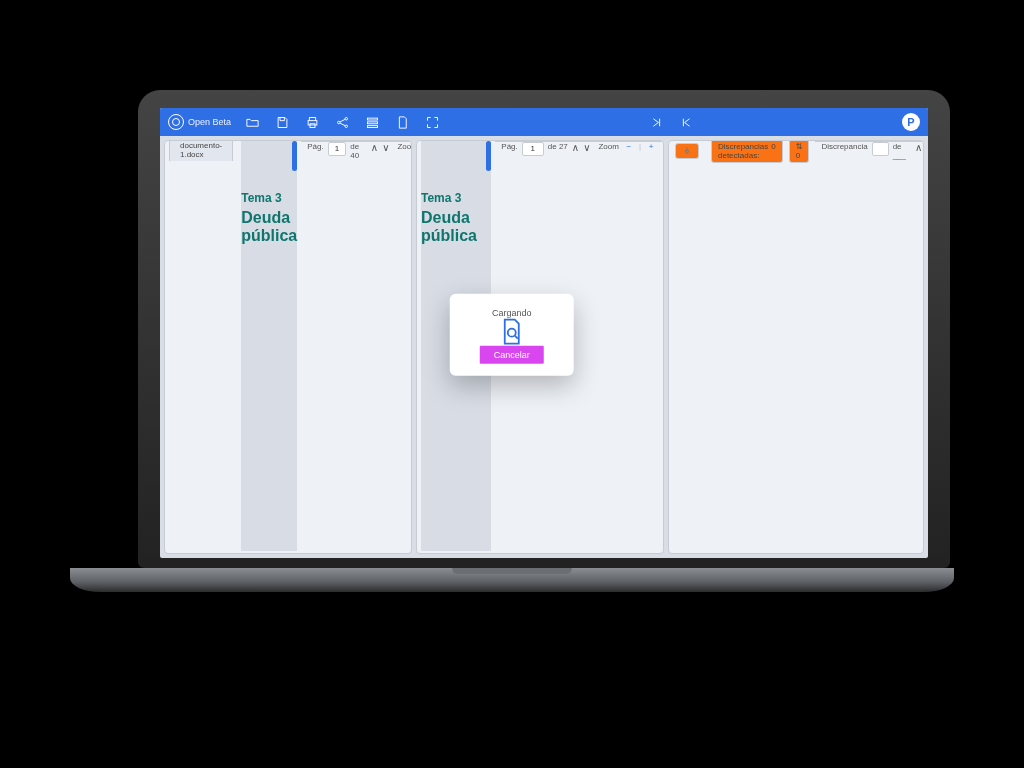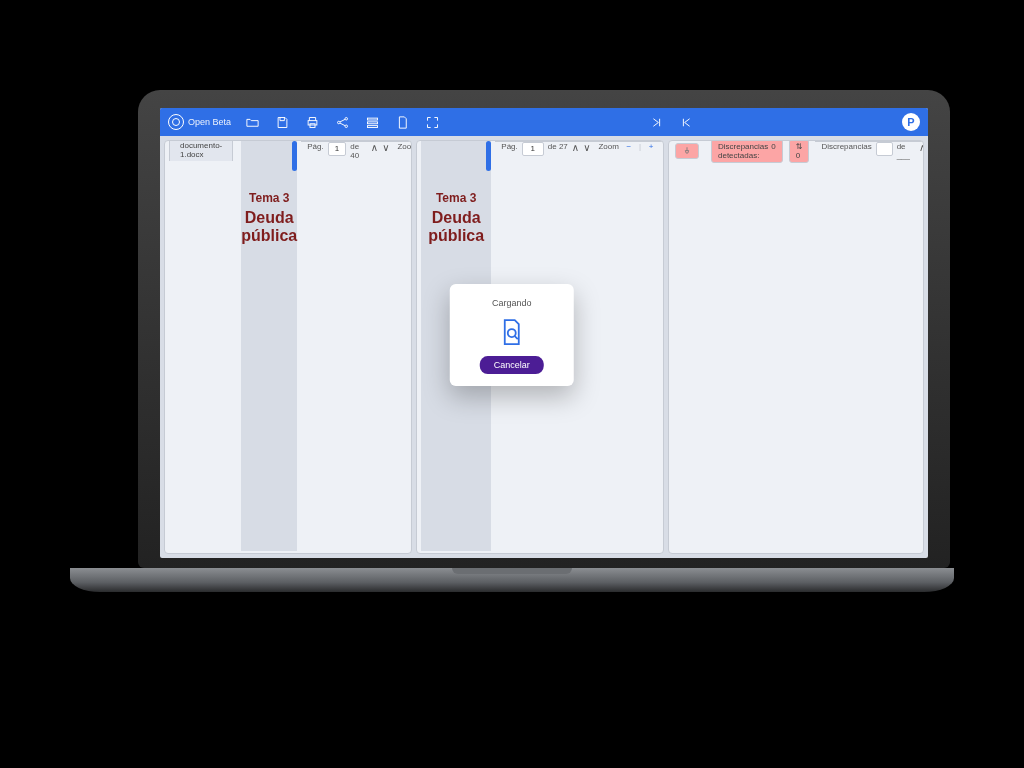--- a/index.html
+++ b/index.html
@@ -96,21 +96,21 @@
   }
   .doc-view {
     flex:1; background:#d7dce5; margin:0 4px 2px 4px; position:relative;
     display:flex; align-items:flex-start; justify-content:center;
     padding-top:50px;
   }
   .doc-view::after{
     content:""; position:absolute; right:0; top:0; width:5px; height:30px;
     background:#2f6fe6; border-radius:3px;
   }
-  .page-preview { text-align:center; color:#7f1d1d; }
+  .page-preview { text-align:left; color:#0f766e; }
   .page-preview .h1 { font-size:12px; font-weight:700; margin-bottom:4px; }
   .page-preview .h2 { font-size:16px; font-weight:700; }
 
   .pane-footer{
     height:22px; border-top:1px solid #c6cbd4;
     display:flex; align-items:flex-start; padding:0 6px;
     font-size:8px; color:#555; gap:4px;
   }
   .pane-footer .gap{flex:1;}
   .ft-input{
@@ -119,45 +119,45 @@
   }
   .ft-ctrl{ width:12px; text-align:center; cursor:pointer; color:#2f6fe6; }
   .chev{ font-size:10px; cursor:pointer; }
 
   
   .right-header{
     height:20px; display:flex; align-items:center; padding:0 6px; gap:6px;
     font-size:8px; color:#444;
   }
   .pill-btn{
-    border:1px solid #c6cbd4; border-radius:3px; padding:2px 6px; background:#fca5a5;
+    border:1px solid #c6cbd4; border-radius:3px; padding:2px 6px; background:#f97316;
     display:flex; gap:3px;
   }
   .right-body{
     flex:1; display:flex; flex-direction:column; align-items:center; justify-content:flex-start;
     padding-top:40px; color:#9aa1ac;
   }
   .brain-icon{ width:40px; height:38px; margin-bottom:10px; }
   .brain-icon svg{ width:100%; height:100%; stroke:#aab0ba; fill:none; stroke-width:1.5; }
   .waiting{ font-size:9px; color:#8f96a1; }
 
   
   .modal{
     position:absolute; left:50%; top:50%; transform:translate(-76%,-48%);
     width:124px; background:#fff; border-radius:6px;
     box-shadow:0 10px 26px rgba(0,0,0,.25);
     padding:14px 10px 12px 10px;
-    display:flex; flex-direction:column; align-items:center; gap:10px;
+    display:flex; flex-direction:column; align-items:center; 
     z-index:20;
   }
   .modal-title{ font-size:9px; color:#555; }
   .modal-icon{ width:24px; height:28px; }
   .modal-icon svg{ width:100%; height:100%; stroke:#2f6fe6; fill:none; stroke-width:1.8; }
   .modal-btn{
-    background:#4c1d95; color:#fff; border:none; border-radius:8px;
+    background:#d946ef; color:#fff; border:none; border-radius:1px;
     font-size:9px; padding:4px 14px; cursor:pointer;
   }
 
   
   .glyph-sep{color:#c0c5ce;}
 </style>
 </head>
 <body>
 
 <div class="laptop-bezel">
@@ -290,21 +290,21 @@
           <span style="flex:1"></span>
           <span class="pill-btn">
             <span>Discrepancias detectadas:</span>
             <span>0</span>
           </span>
           <span class="pill-btn">
             <span>⇅ 0</span>
           </span>
         </div>
         <div class="pane-footer">
-          <span>Discrepancias</span>
+          <span>Discrepancia</span>
           <span class="ft-input"></span>
           <span>de ___</span>
           <span class="chev">∧</span>
           <span class="chev">∨</span>
           <span class="gap"></span>
         </div>
       </div>
 
     </div>
 

